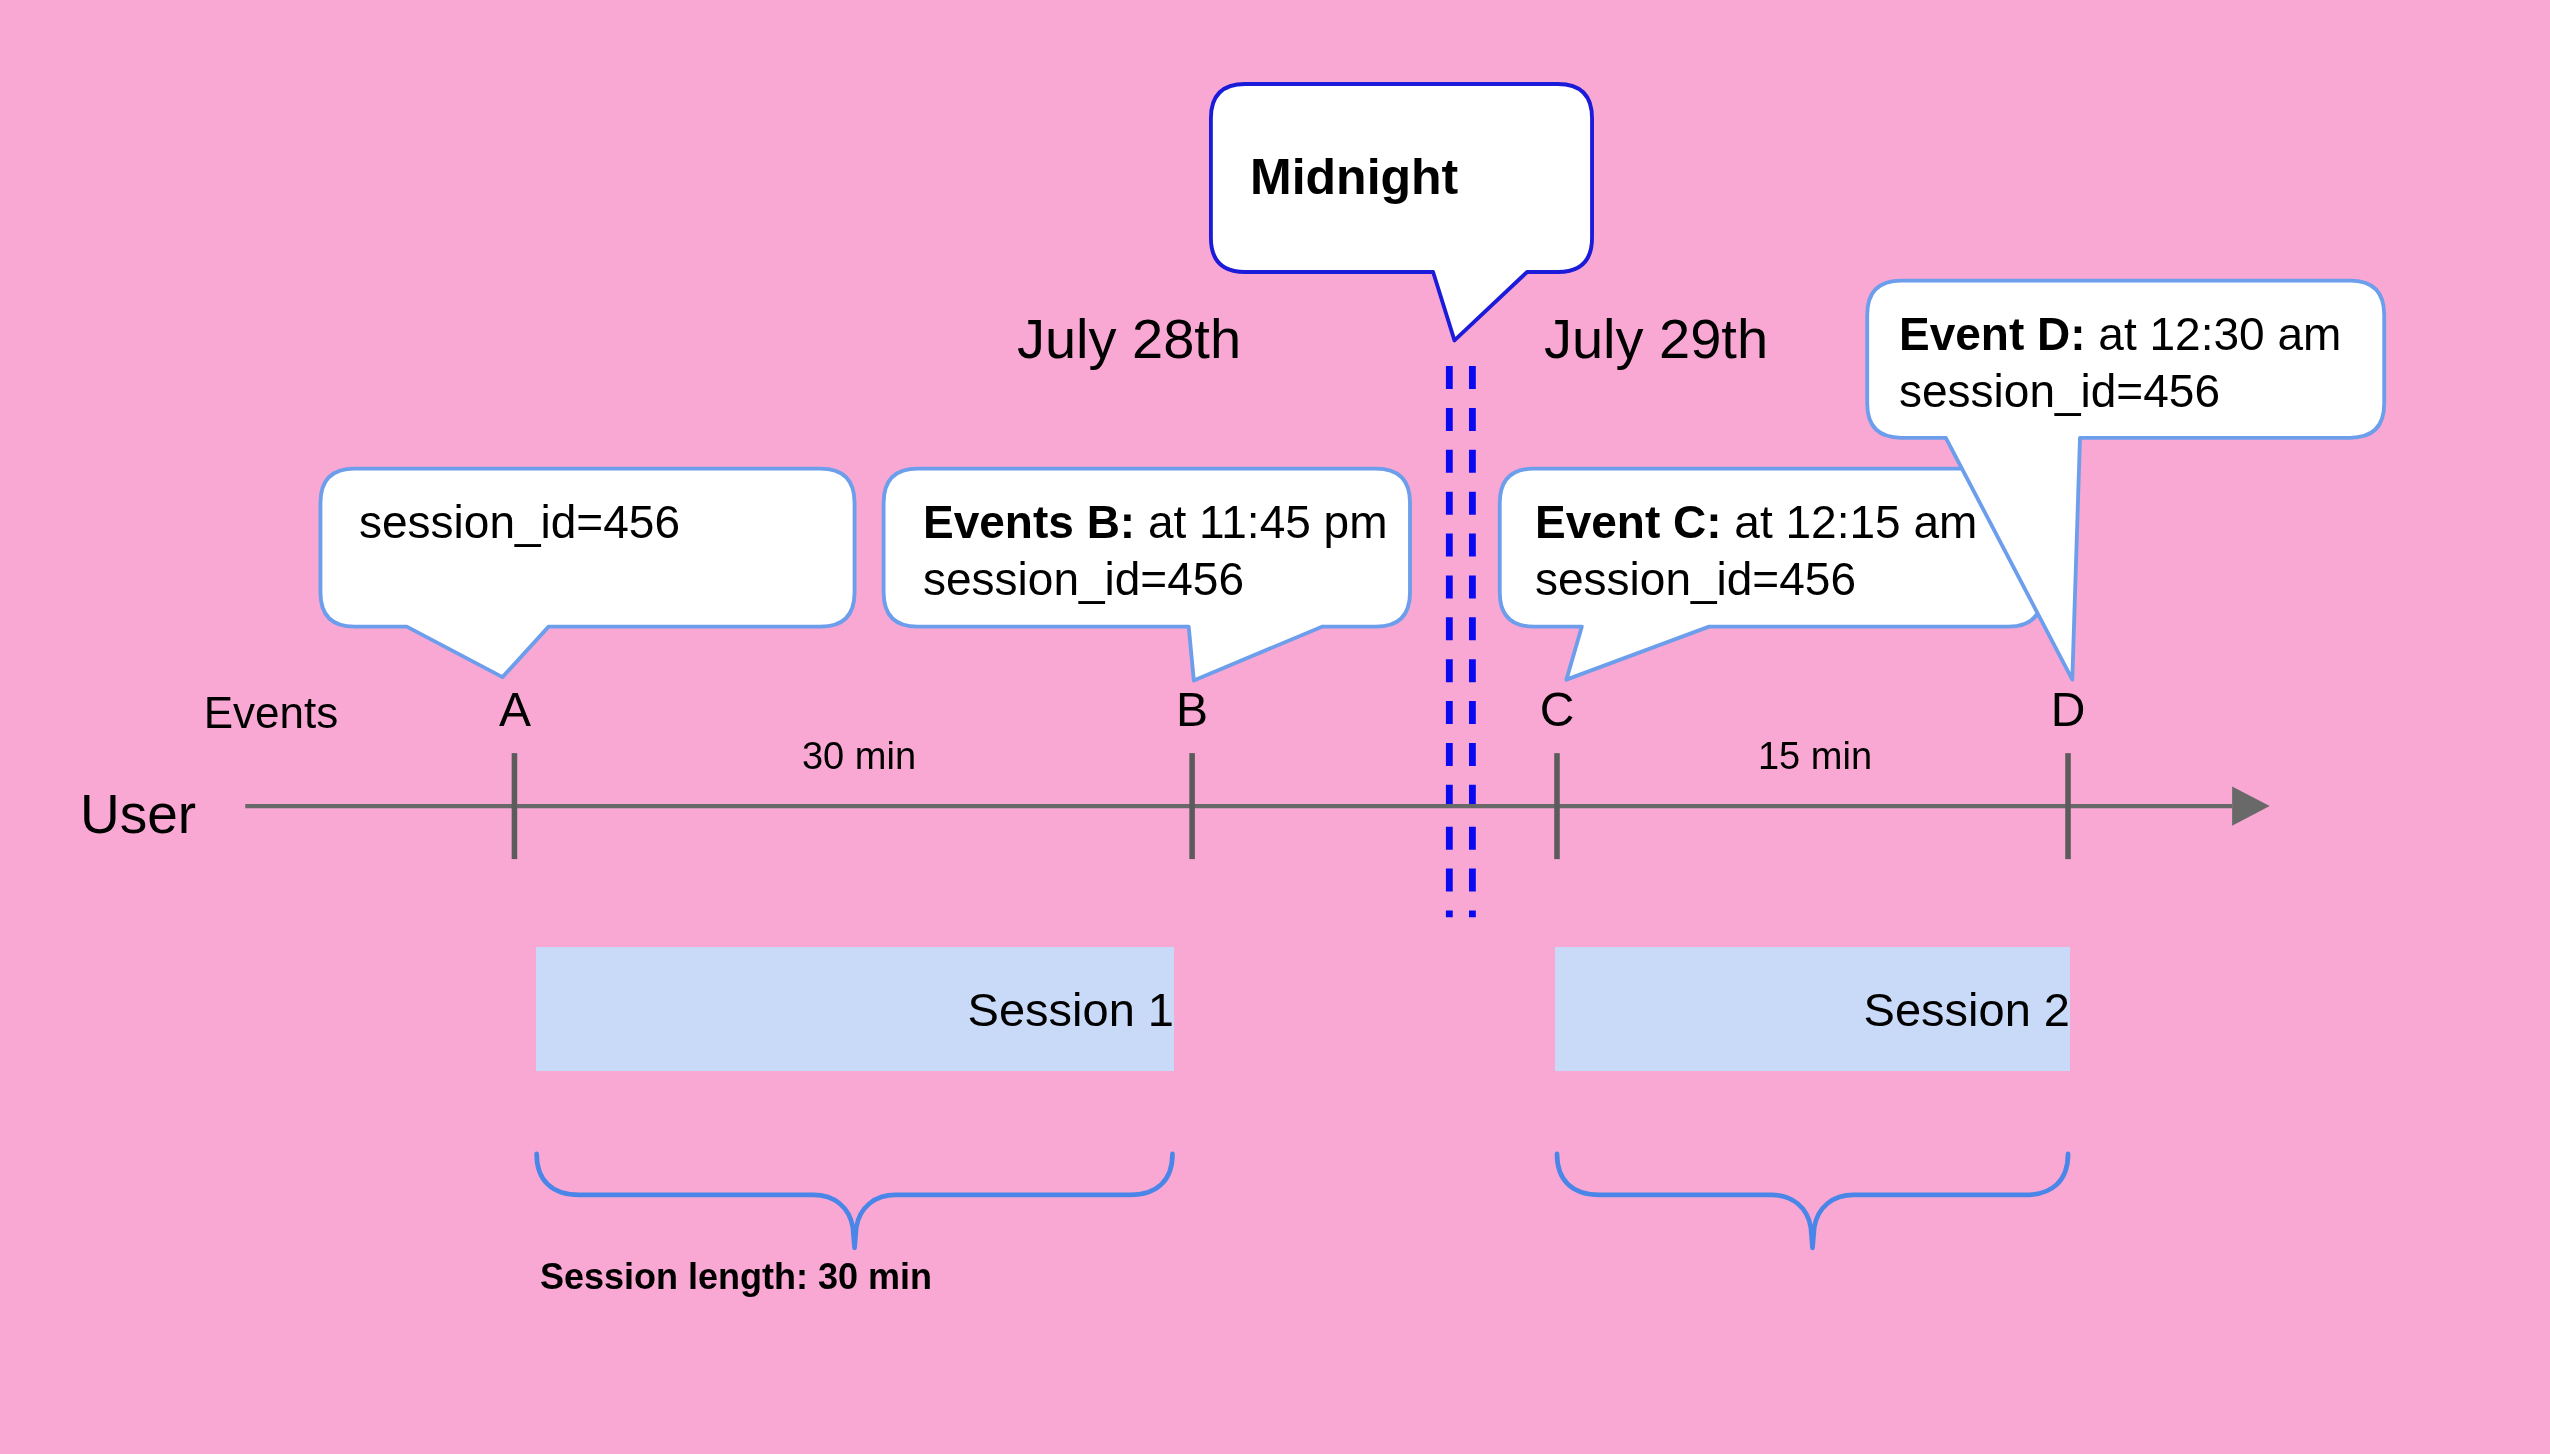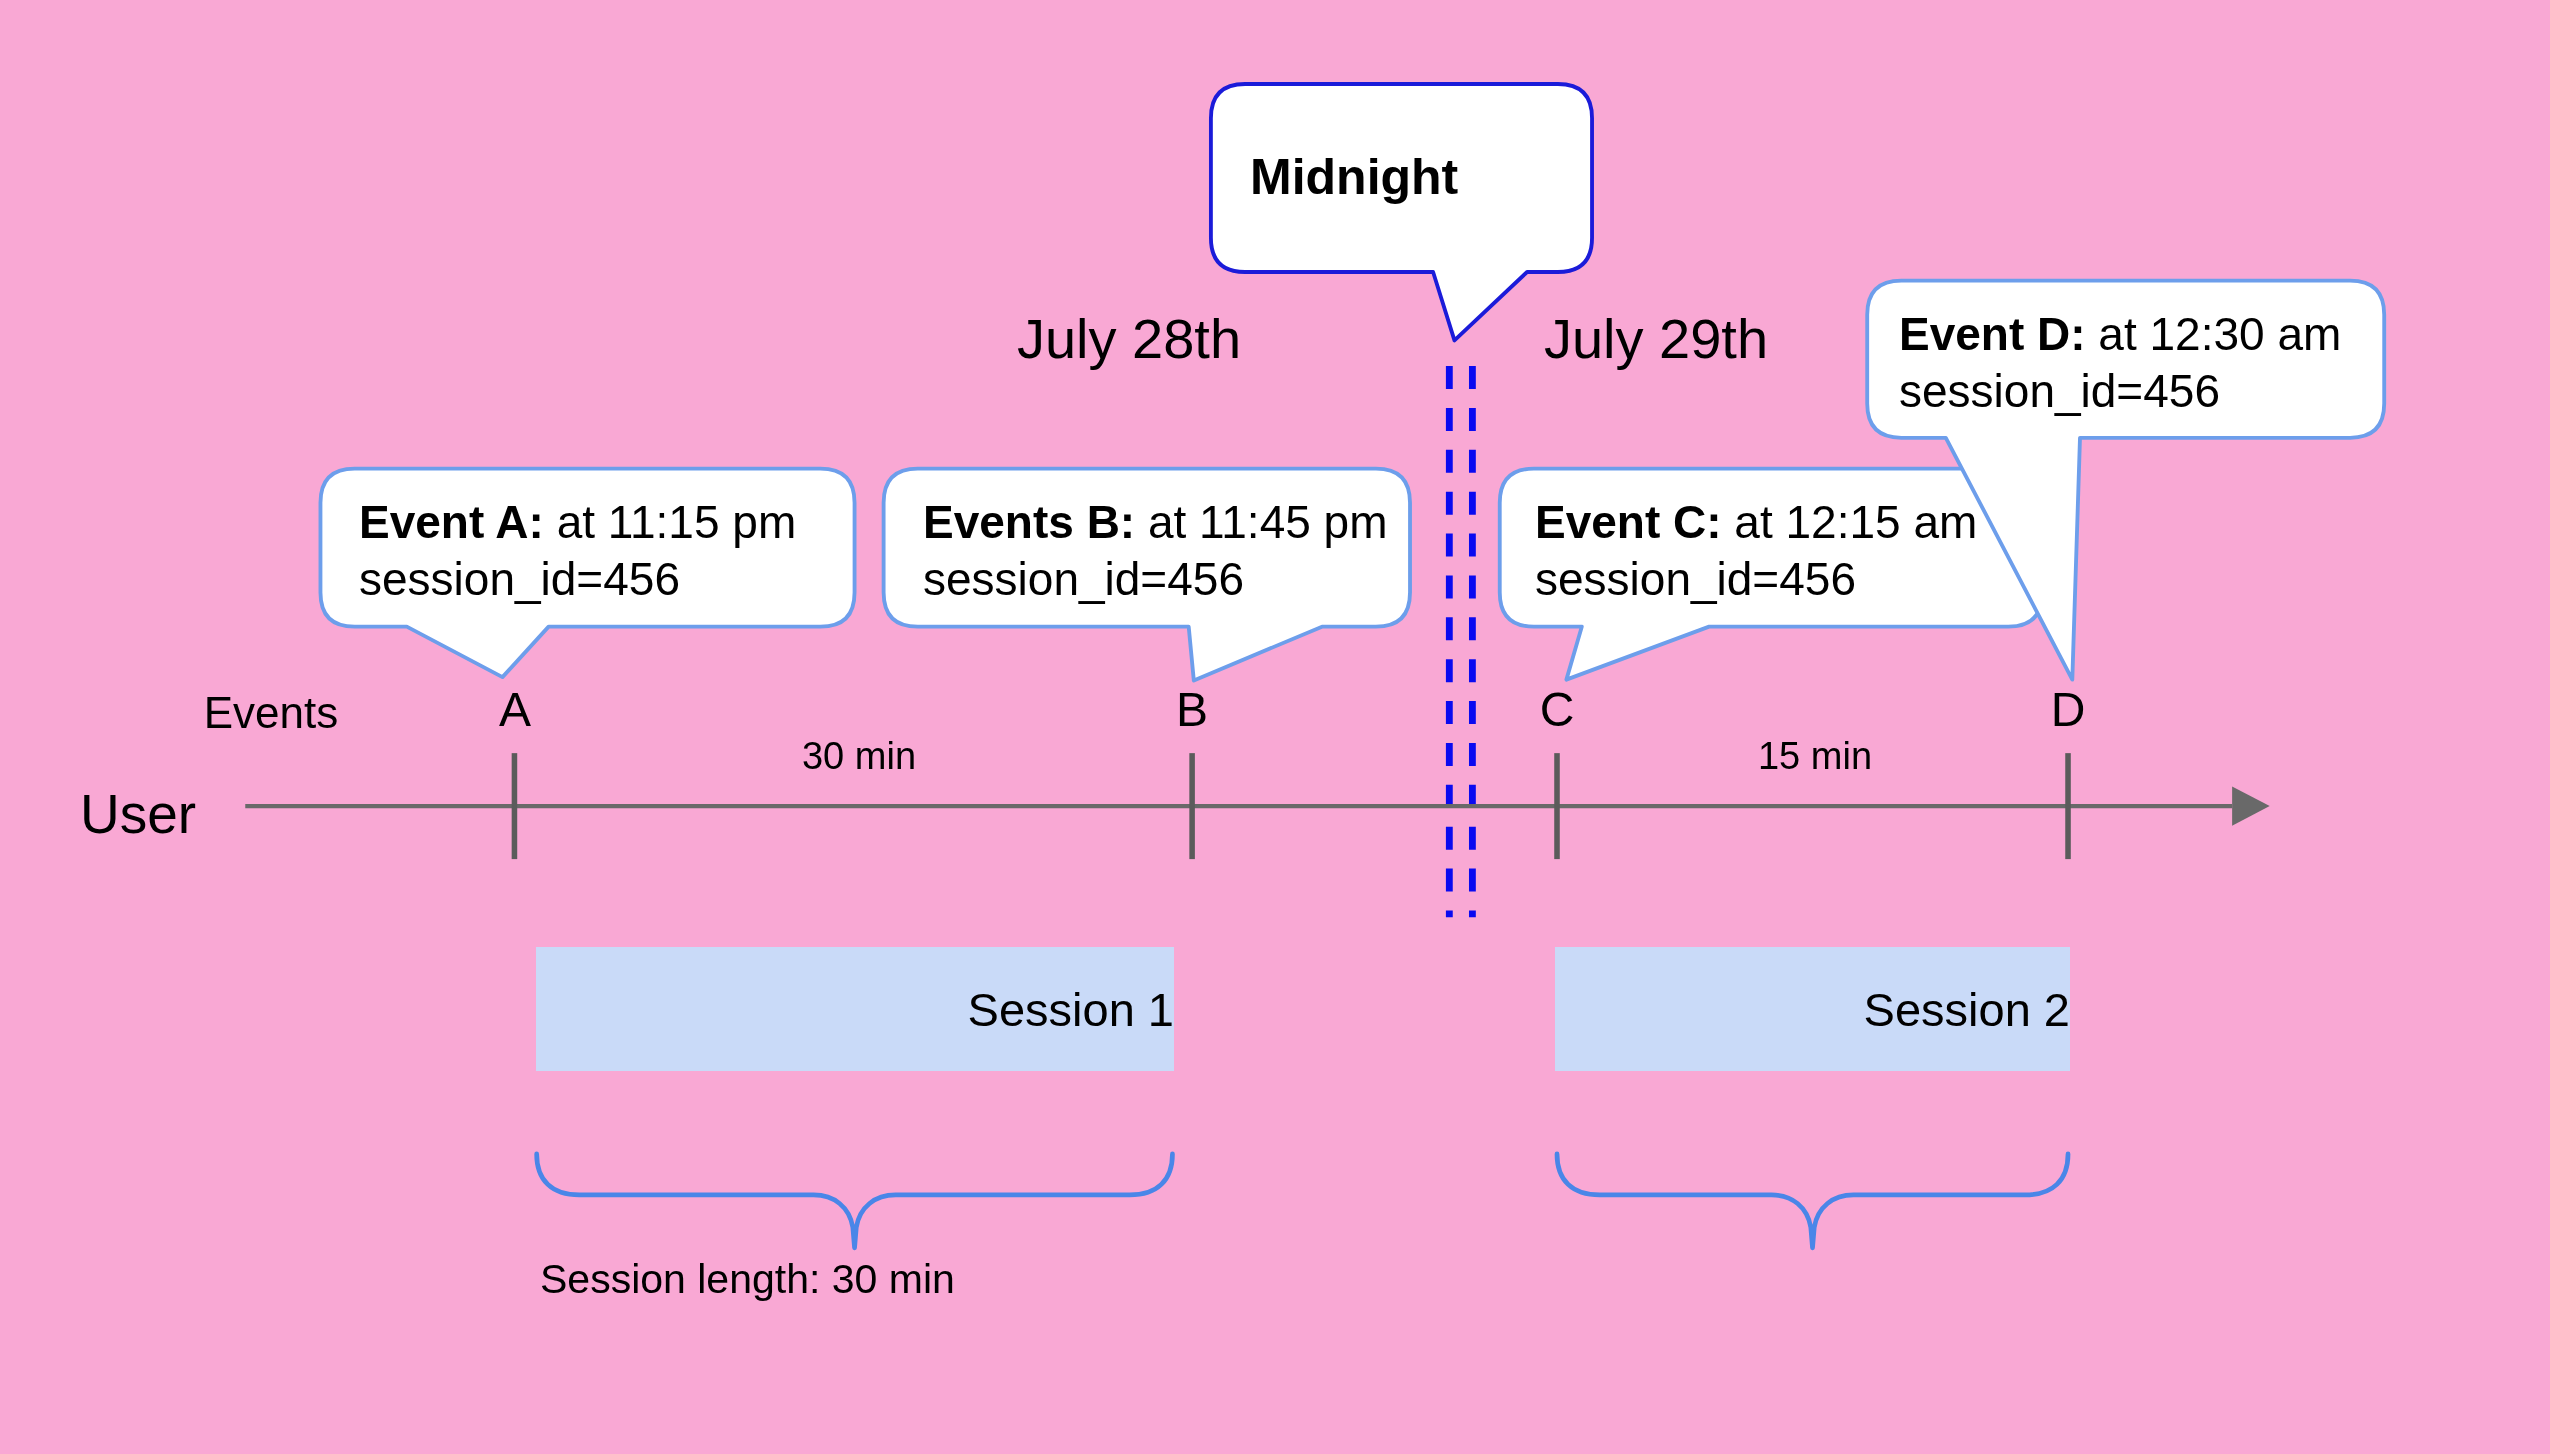--- a/index.html
+++ b/index.html
@@ -32,21 +32,21 @@
   .callout-text{font-size:46px;line-height:57px;}
   .callout-text .b{font-weight:bold;margin-top:29px;}
   .date-label{font-size:56px;}
   .midnight-label{font-size:50px;font-weight:bold;}
   .letter{font-size:48px;}
   .events-label{font-size:44px;}
   .user-label{font-size:55px;}
   .interval-label{font-size:38px;}
   .session-box{position:absolute;background:var(--session-fill);display:flex;align-items:center;justify-content:flex-end;}
   .session-box .session-name{font-size:47px;}
-  .length-label{font-size:41px;}
+  .length-label{font-size:36px;font-weight:bold;}
 </style>
 </head>
 <body>
 
 <div class="stage">
 
   <svg width="2550" height="1455" viewBox="0 0 2984 1702">
 
     <path class="dash" d="M 1696,428 V 1073"></path>
     <path class="dash" d="M 1723,428 V 1073"></path>
@@ -69,21 +69,20 @@
     <path class="brace" d="M 628,1350 C 628,1381 646,1398 678,1398 L 952,1398 C 976,1398 994,1412 998,1436 L 1000,1460 L 1002,1436 C 1006,1412 1024,1398 1048,1398 L 1322,1398 C 1354,1398 1372,1381 1372,1350"></path>
     <path class="brace" d="M 1822,1350 C 1822,1381 1840,1398 1872,1398 L 2073,1398 C 2097,1398 2115,1412 2119,1436 L 2121,1460 L 2123,1436 C 2127,1412 2145,1398 2169,1398 L 2370,1398 C 2402,1398 2420,1381 2420,1350"></path>
   </svg>
 
   <div class="txt vctr midnight-label" style="left:1250px;top:177px;">Midnight</div>
 
   <div class="txt ctr date-label" style="left:1129px;top:338px;">July 28th</div>
   <div class="txt ctr date-label" style="left:1656px;top:338px;">July 29th</div>
 
   <div class="txt callout-text" style="left:359px;top:494px;">
-    <div><span class="b">Event A:</span><span> at 11:15 pm</span></div>
     <div>session_id=456</div>
   </div>
   <div class="txt callout-text" style="left:923px;top:494px;">
     <div><span class="b">Events B:</span><span> at 11:45 pm</span></div>
     <div>session_id=456</div>
   </div>
   <div class="txt callout-text" style="left:1535px;top:494px;">
     <div><span class="b">Event C:</span><span> at 12:15 am</span></div>
     <div>session_id=456</div>
   </div>

